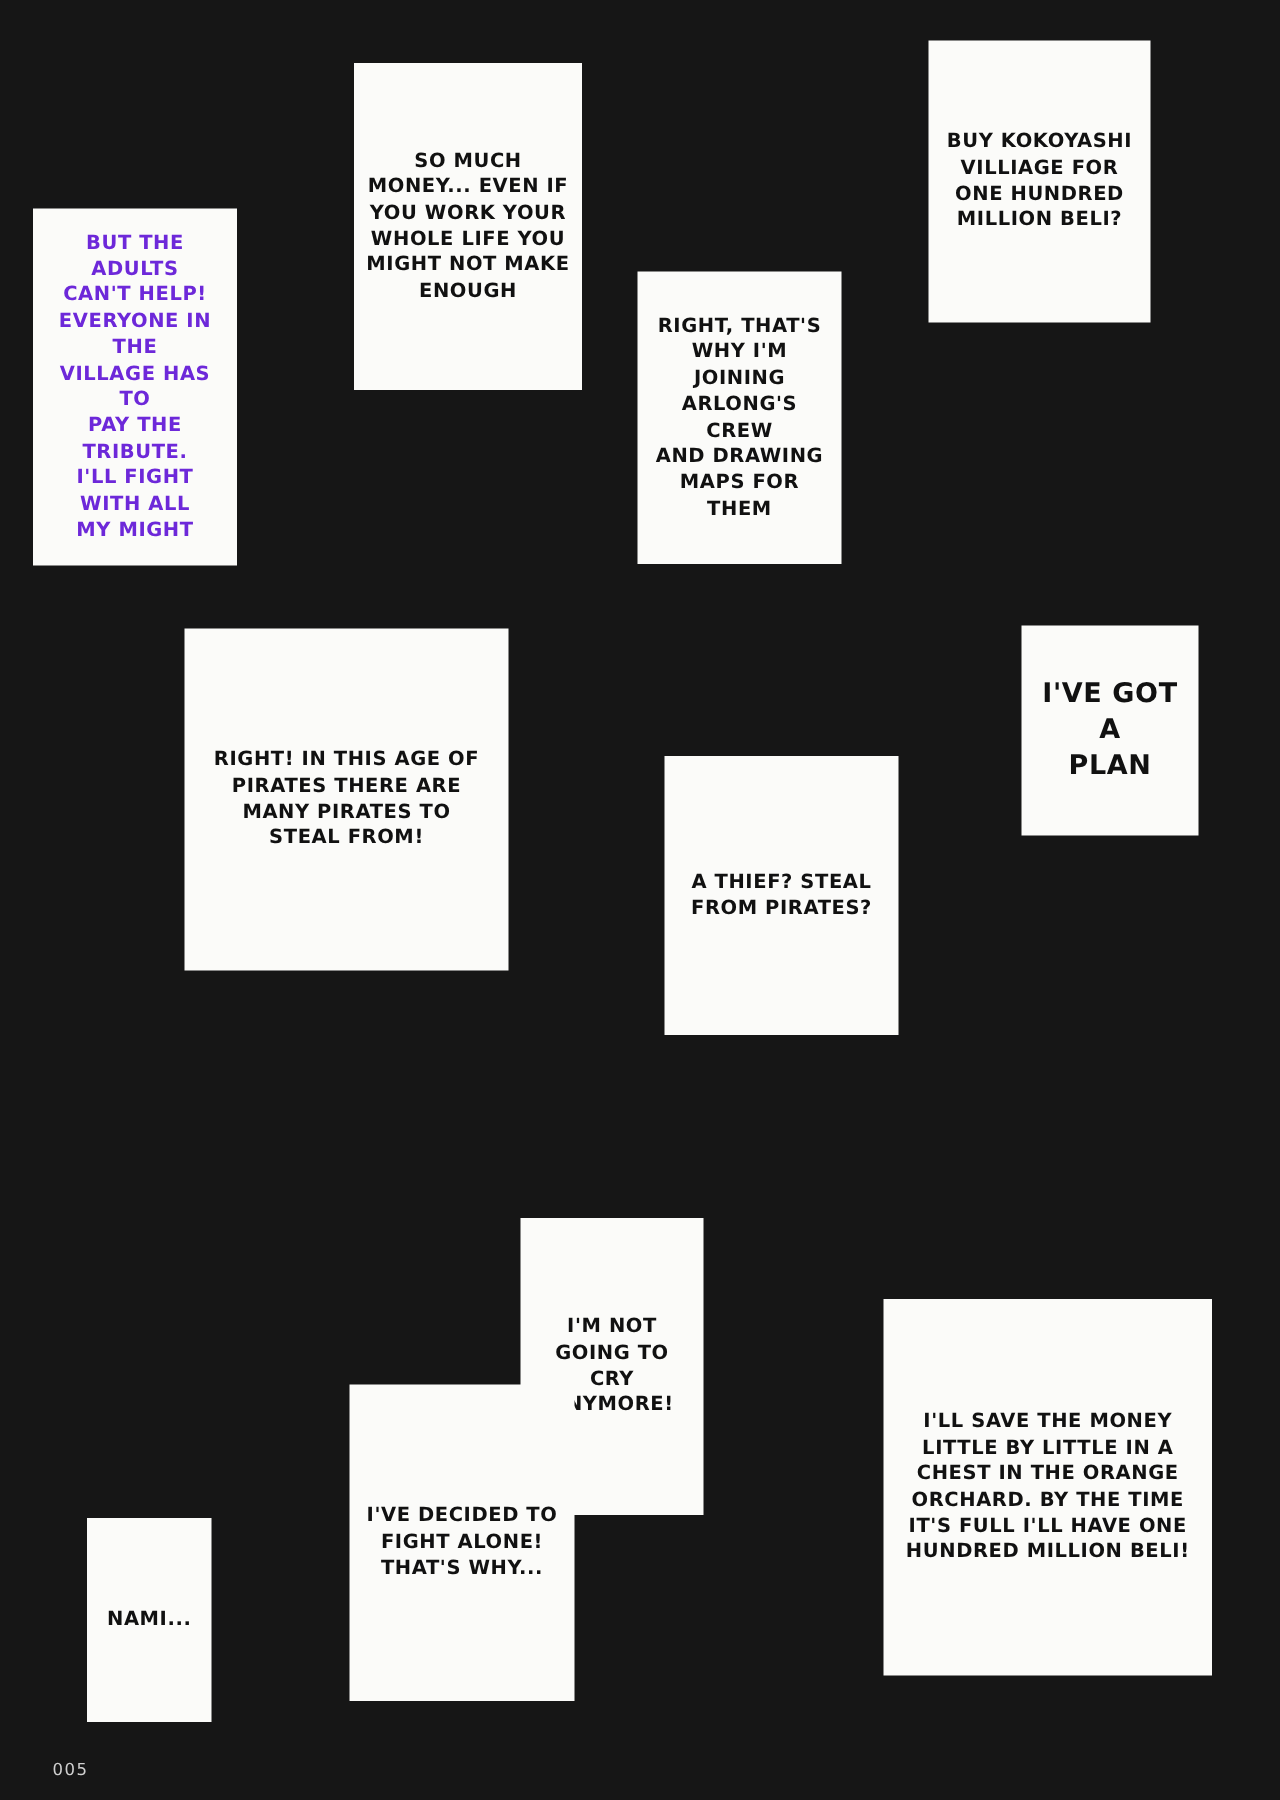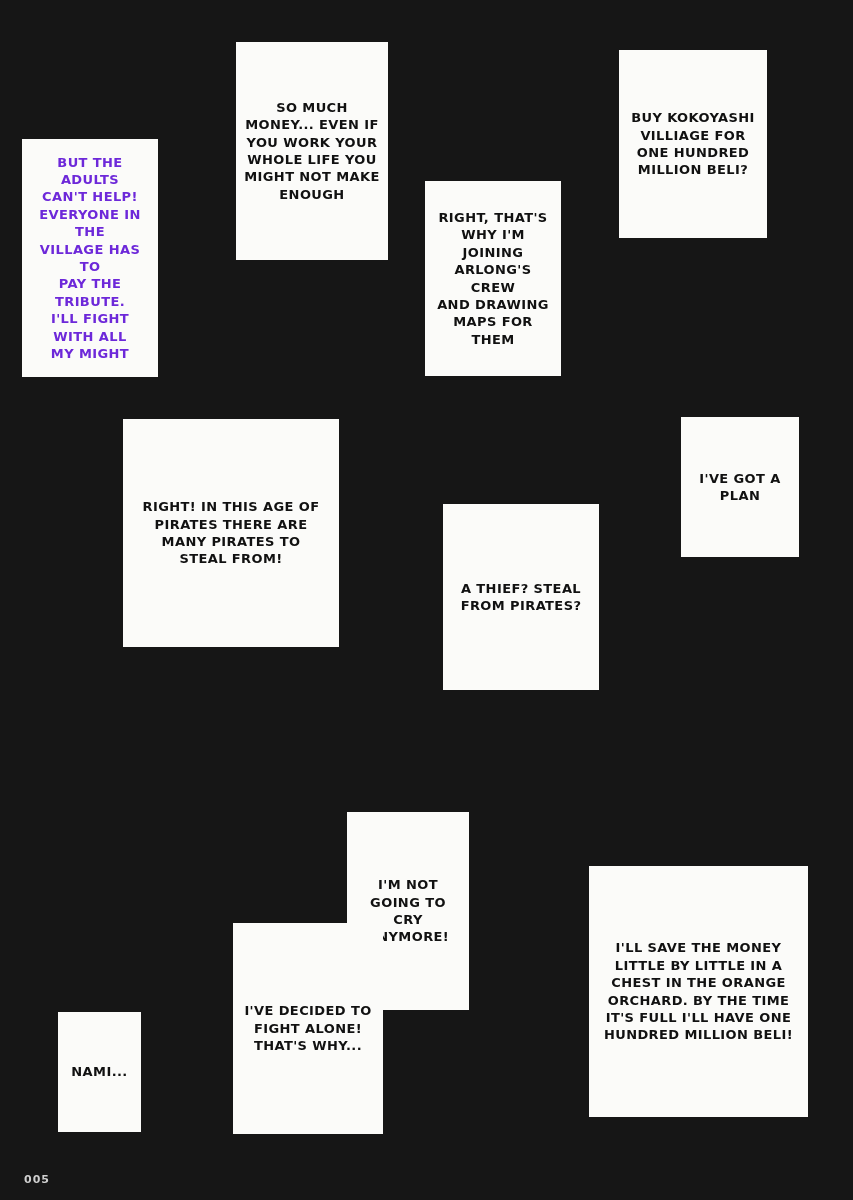--- a/index.html
+++ b/index.html
@@ -31,35 +31,34 @@
     text-transform: uppercase;
     font-family: "DejaVu Sans", sans-serif;
   }
   .panel .txt {
     display: block;
     width: 100%;
     white-space: pre-line;
   }
   .page-number {
     position: absolute;
-    left: 24px;
+    left: 35px;
     bottom: 14px;
     color: #cfcfcf;
     font-size: 11px;
     letter-spacing: 1px;
     font-family: "DejaVu Sans", sans-serif;
-    font-weight: bold;
   }
 </style>
 </head>
 <body>
 
 <div id="page" style="background: rgb(22, 22, 22);">
   <div id="panels-root">
-      <div class="panel" style="left: 619px; top: 27px; width: 148px; height: 188px; font-size: 13px; background: rgb(251, 251, 249); color: rgb(17, 17, 17); margin-top: 23px;">
+      <div class="panel" style="left: 619px; top: 27px; width: 148px; height: 188px; font-size: 13px; background: rgb(251, 251, 249); color: rgb(17, 17, 17);">
         <span class="txt">BUY KOKOYASHI
 VILLIAGE FOR
 ONE HUNDRED
 MILLION BELI?</span>
       </div>
       <div class="panel" style="left: 236px; top: 42px; width: 152px; height: 218px; font-size: 13px; background: rgb(251, 251, 249); color: rgb(17, 17, 17);">
         <span class="txt">SO MUCH
 MONEY... EVEN IF
 YOU WORK YOUR
 WHOLE LIFE YOU
@@ -75,21 +74,21 @@
       </div>
       <div class="panel" style="left: 22px; top: 139px; width: 136px; height: 238px; font-size: 13px; background: rgb(251, 251, 249); color: #6d28d9;">
         <span class="txt">BUT THE ADULTS
 CAN'T HELP!
 EVERYONE IN THE
 VILLAGE HAS TO
 PAY THE TRIBUTE.
 I'LL FIGHT WITH ALL
 MY MIGHT</span>
       </div>
-      <div class="panel" style="left: 681px; top: 417px; width: 118px; height: 140px; font-size: 13px; background: rgb(251, 251, 249); color: rgb(17, 17, 17);">
+      <div class="panel" style="left: 681px; top: 417px; width: 118px; height: 140px; font-size: 18px; background: rgb(251, 251, 249); color: rgb(17, 17, 17);">
         <span class="txt">I'VE GOT A
 PLAN</span>
       </div>
       <div class="panel" style="left: 123px; top: 419px; width: 216px; height: 228px; font-size: 13px; background: rgb(251, 251, 249); color: rgb(17, 17, 17);">
         <span class="txt">RIGHT! IN THIS AGE OF
 PIRATES THERE ARE
 MANY PIRATES TO
 STEAL FROM!</span>
       </div>
       <div class="panel" style="left: 443px; top: 504px; width: 156px; height: 186px; font-size: 13px; background: rgb(251, 251, 249); color: rgb(17, 17, 17);">
@@ -108,18 +107,18 @@
 CHEST IN THE ORANGE
 ORCHARD. BY THE TIME
 IT'S FULL I'LL HAVE ONE
 HUNDRED MILLION BELI!</span>
       </div>
       <div class="panel" style="left: 233px; top: 923px; width: 150px; height: 211px; font-size: 13px; background: rgb(251, 251, 249); color: rgb(17, 17, 17); text-align: center;">
         <span class="txt">I'VE DECIDED TO
 FIGHT ALONE!
 THAT'S WHY...</span>
       </div>
-      <div class="panel" style="left: 58px; top: 1012px; width: 83px; height: 120px; font-size: 13px; background: rgb(251, 251, 249); color: rgb(17, 17, 17);">
+      <div class="panel" style="left: 58px; top: 1012px; width: 83px; height: 136px; font-size: 13px; background: rgb(251, 251, 249); color: rgb(17, 17, 17);">
         <span class="txt">NAMI...</span>
       </div>
     </div>
   <div class="page-number">005</div>
 </div>
 
 </body></html>

